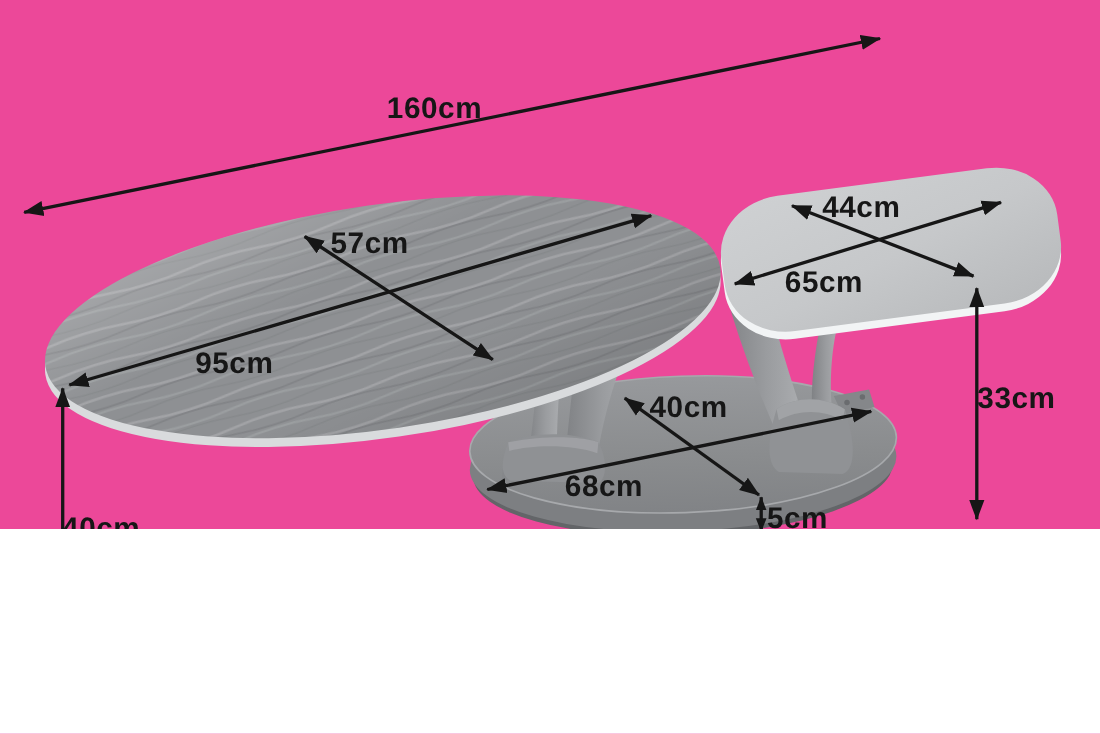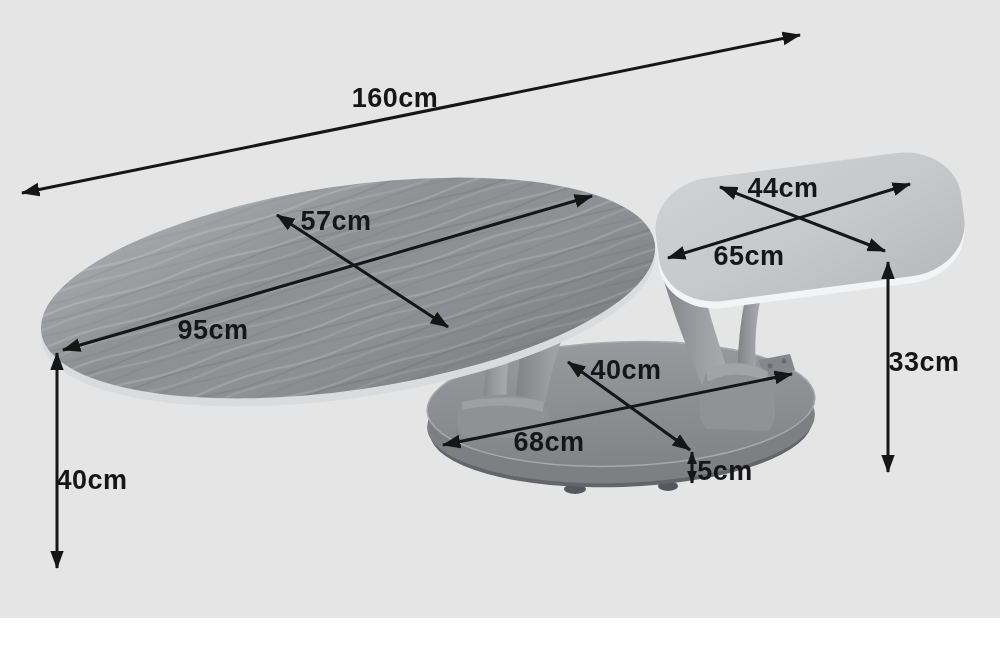--- a/index.html
+++ b/index.html
@@ -1,20 +1,20 @@
 <!DOCTYPE html>
 <html><head>
 <meta charset="utf-8">
 <style>
   html, body { margin: 0; padding: 0; background: #ffffff; }
   .canvas {
     position: relative;
     width: 1000px;
-    height: 618px;
-    background: #e5e5e5;
+    height: 481px;
+    background: #ec4899;
     overflow: hidden;
     font-family: "Liberation Sans", "DejaVu Sans", sans-serif;
   }
   svg { display: block; }
   .dim-line {
     stroke: #161616;
     stroke-width: 3;
     fill: none;
   }
   .dim-label {

